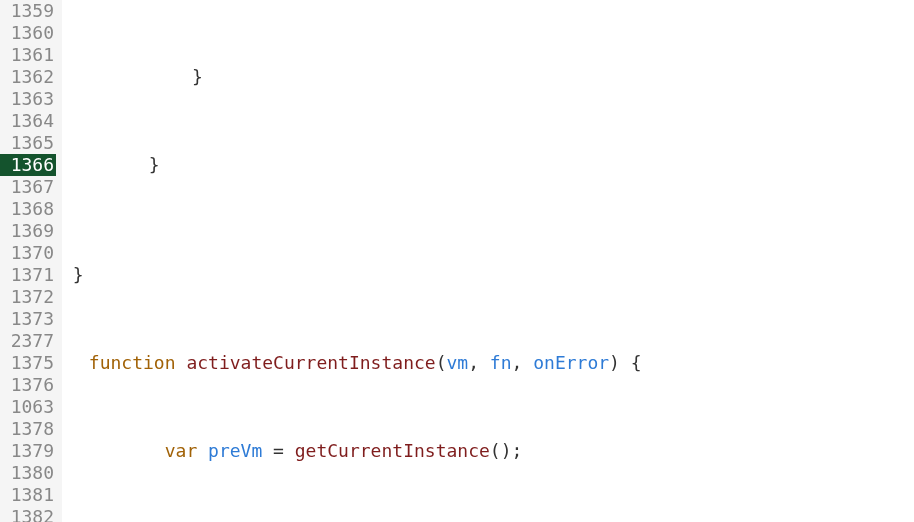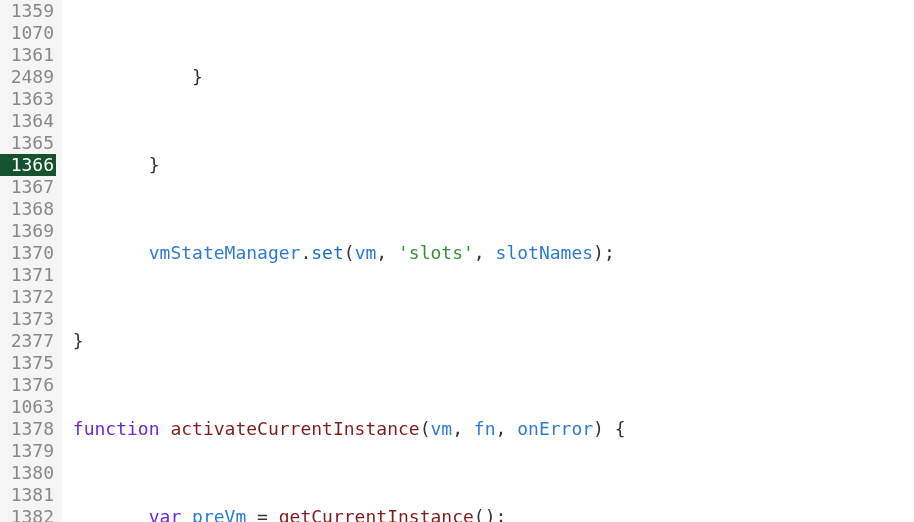--- a/index.html
+++ b/index.html
@@ -39,36 +39,36 @@
     position: relative;
     white-space: pre;
     overflow: hidden;
   }
   .line {
     height: 22px;
     position: relative;
   }
   .line > span { position: relative; z-index: 1; }
   
-  .kw  { color: #6d28d9; }   
+  .kw  { color: #a16207; margin-left: 16px; }   
   .fn  { color: #7f1d1d; }   
   .id  { color: #2e7bd6; }   
   .nm  { color: #1a6fb8; }   
   .pn  { color: #333333; }   
   .str { color: #3a8f3a; }
 </style>
 </head>
 <body>
 
 <div class="editor">
   <div class="gutter" id="gutter">
       <div class="gline">1359</div>
-      <div class="gline">1070</div>
+      <div class="gline">1360</div>
       <div class="gline">1361</div>
-      <div class="gline">2489</div>
+      <div class="gline">1362</div>
       <div class="gline">1363</div>
       <div class="gline">1364</div>
       <div class="gline">1365</div>
       <div class="gline current">1366</div>
       <div class="gline">1367</div>
       <div class="gline">1368</div>
       <div class="gline">1369</div>
       <div class="gline">1370</div>
       <div class="gline">1371</div>
       <div class="gline">1372</div>
@@ -82,21 +82,20 @@
       <div class="gline">1380</div>
       <div class="gline">1381</div>
       <div class="gline">1382</div>
     </div>
   <div class="code">
 
     <div class="line"><span class="pn">            </span><span class="pn">}</span></div>
 
     <div class="line"><span class="pn">        </span><span class="pn">}</span></div>
 
-    <div class="line"><span class="pn">        </span><span class="id">vmStateManager</span><span class="pn">.</span><span class="nm">set</span><span class="pn">(</span><span class="id">vm</span><span class="pn">, </span><span class="str">'slots'</span><span class="pn">, </span><span class="id">slotNames</span><span class="pn">);</span></div>
 
     <div class="line"><span class="pn"> </span><span class="pn">}</span></div>
 
     <div class="line"><span class="pn"> </span><span class="kw">function</span><span class="pn"> </span><span class="fn">activateCurrentInstance</span><span class="pn">(</span><span class="id">vm</span><span class="pn">, </span><span class="id">fn</span><span class="pn">, </span><span class="id">onError</span><span class="pn">) {</span></div>
 
     <div class="line"><span class="pn">        </span><span class="kw">var</span><span class="pn"> </span><span class="id">preVm</span><span class="pn"> = </span><span class="fn">getCurrentInstance</span><span class="pn">();</span></div>
 
     
 
     

